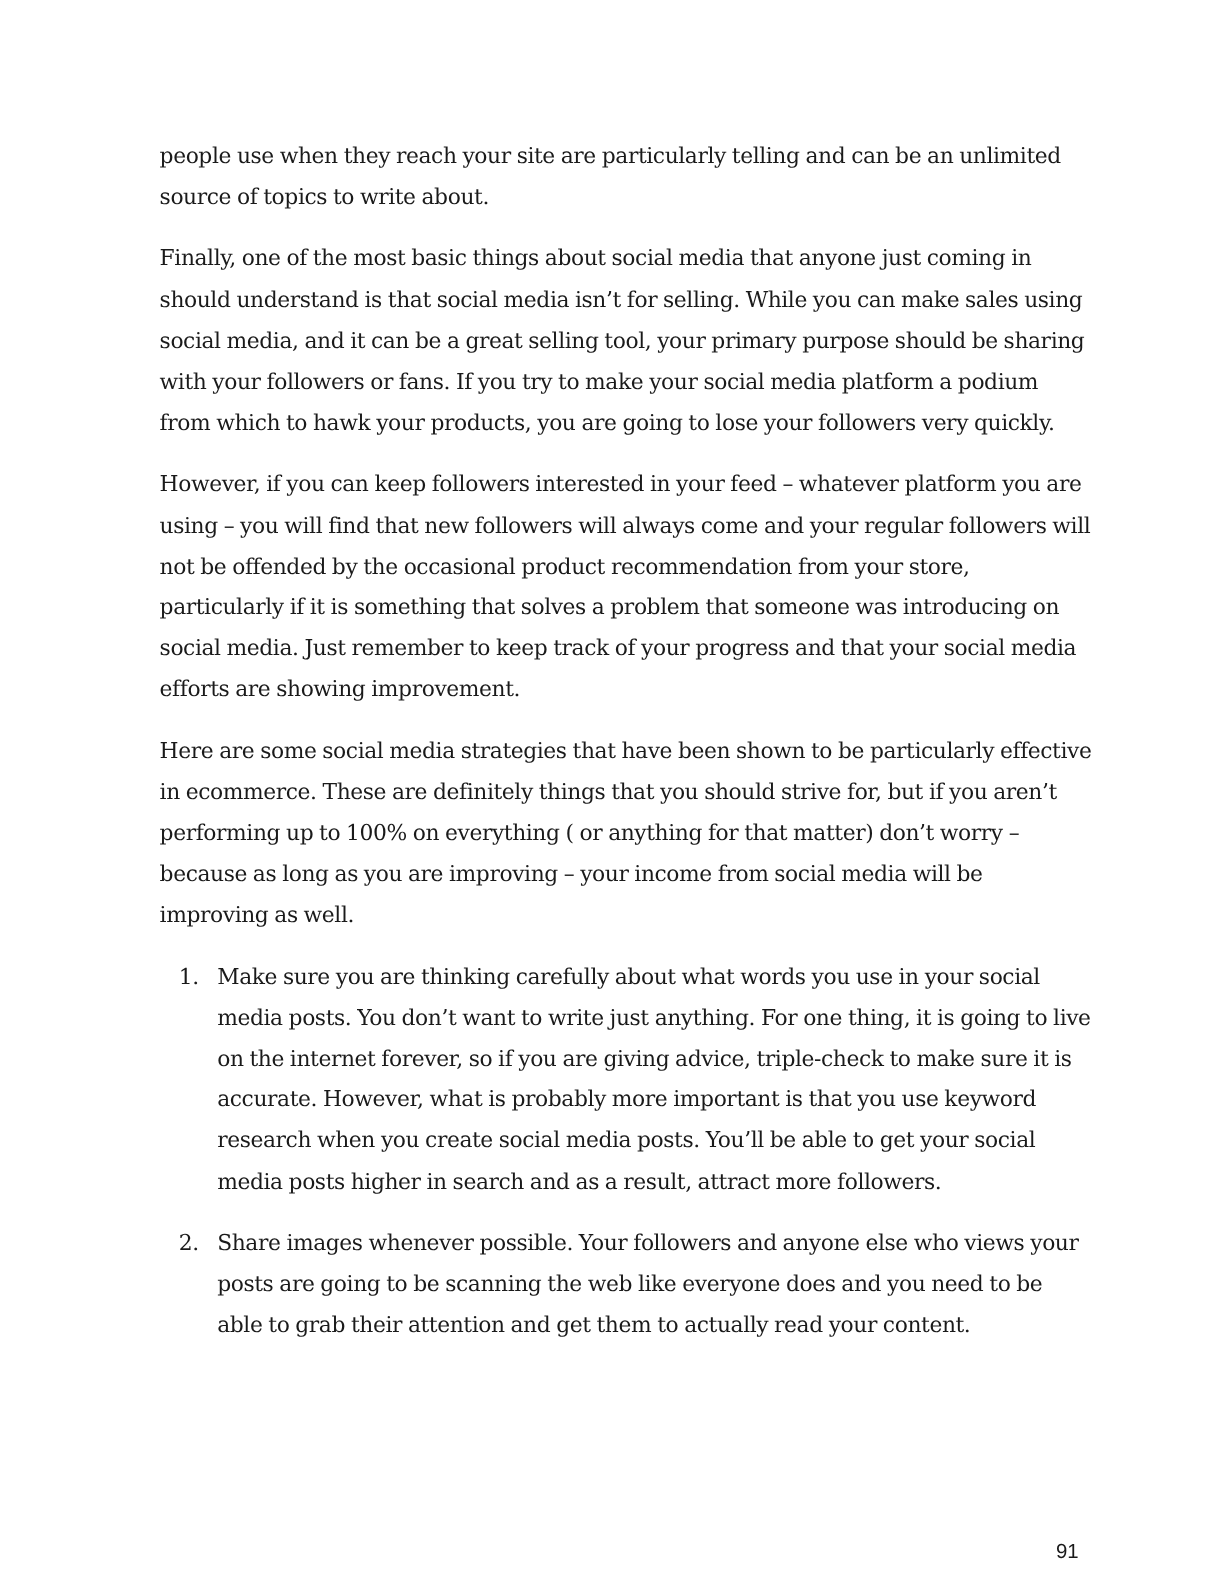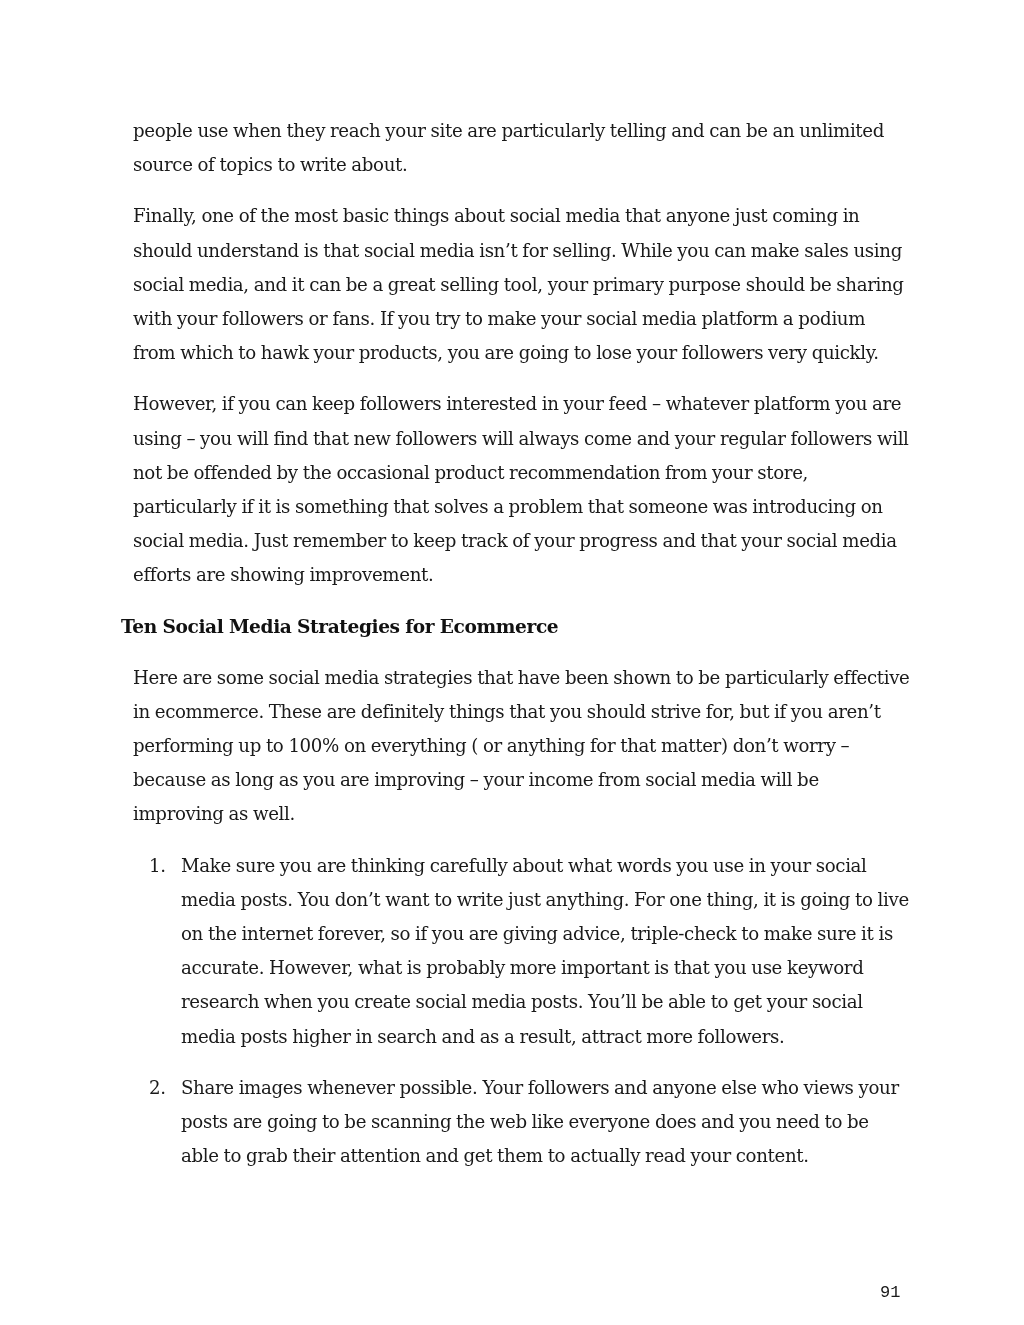--- a/index.html
+++ b/index.html
@@ -14,32 +14,31 @@
   h2 {
     font-family: "DejaVu Serif", "Liberation Serif", serif;
     font-size: 18.6px; font-weight: bold; margin: 0 0 17px 0; line-height: 34px;
     letter-spacing: -0.4px; color: #111;
   }
   ol.strategies { list-style: none; margin: 0; padding: 0; }
   ol.strategies li { position: relative; padding-left: 60px; margin: 0 0 17px 0; }
   ol.strategies li .num { position: absolute; left: 28px; top: 0; }
   .page-number {
     position: absolute; left: 880px; top: 1283px;
-    font-family: Liberation Mono, monospace; font-size: 17px; color: #1a1a1a;
+    font-family: Liberation Sans, sans-serif; font-size: 17px; color: #1a1a1a;
   }
 </style>
 </head>
 <body>
 
 <div class="page">
   <p>people use when they reach your site are particularly telling and can be an unlimited source of topics to write about.</p>
   <p>Finally, one of the most basic things about social media that anyone just coming in should understand is that social media isn’t for selling. While you can make sales using social media, and it can be a great selling tool, your primary purpose should be sharing with your followers or fans. If you try to make your social media platform a podium from which to hawk your products, you are going to lose your followers very quickly.</p>
   <p>However, if you can keep followers interested in your feed – whatever platform you are using – you will find that new followers will always come and your regular followers will not be offended by the occasional product recommendation from your store, particularly if it is something that solves a problem that someone was introducing on social media. Just remember to keep track of your progress and that your social media efforts are showing improvement.</p>
 
-  <h2>Ten Social Media Strategies for Ecommerce</h2>
 
   <p>Here are some social media strategies that have been shown to be particularly effective in ecommerce. These are definitely things that you should strive for, but if you aren’t performing up to 100% on everything ( or anything for that matter) don’t worry – because as long as you are improving – your income from social media will be improving as well.</p>
 
   <ol class="strategies">
     <li>
       <span class="num">1.</span>
       <span>Make sure you are thinking carefully about what words you use in your social media posts. You don’t want to write just anything. For one thing, it is going to live on the internet forever, so if you are giving advice, triple-check to make sure it is accurate. However, what is probably more important is that you use keyword research when you create social media posts. You’ll be able to get your social media posts higher in search and as a result, attract more followers.</span>
     </li>
     <li>
       <span class="num">2.</span>

